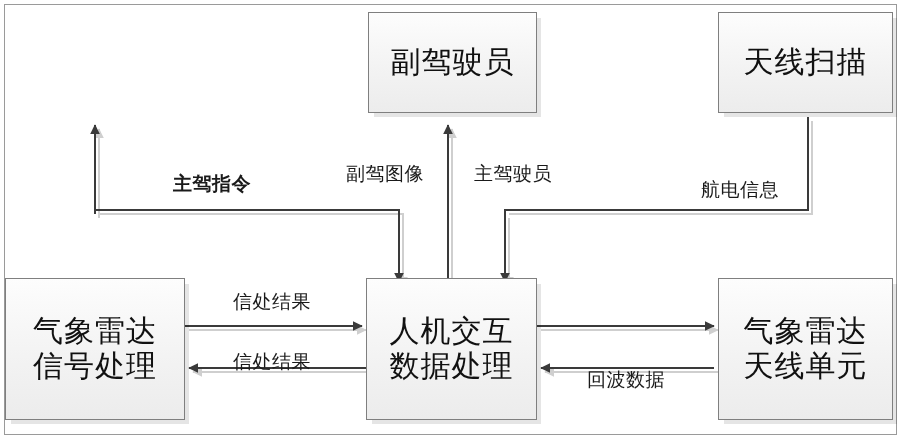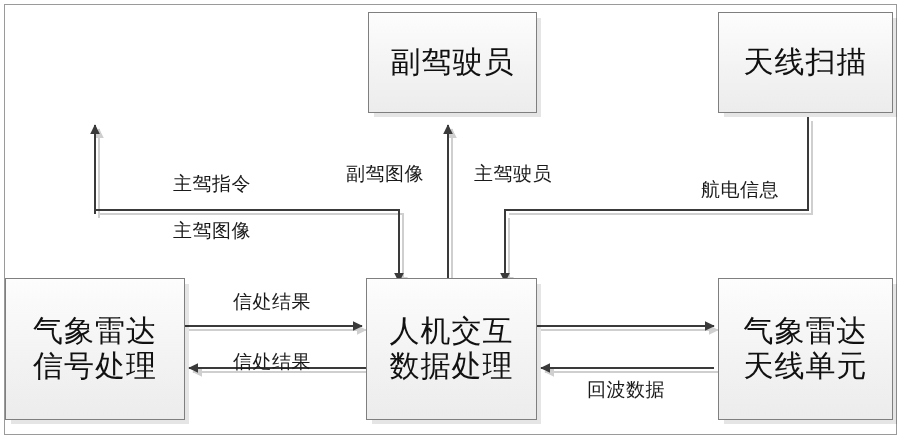--- a/index.html
+++ b/index.html
@@ -130,30 +130,29 @@
   <div class="node" style="left:366px;top:278px;width:171px;height:142px;align-items:center;">
     <span class="node-label">人机交互
 数据处理</span>
   </div>
 
   <div class="node" style="left:718px;top:278px;width:175px;height:142px;">
     <span class="node-label">气象雷达
 天线单元</span>
   </div>
 
-  <div class="wire-label" style="left:152px;top:172px;width:120px;">主驾指令</div>
+  <div class="wire-label" style="left:152px;top:172px;width:120px;font-weight:bold;">主驾指令</div>
 
-  <div class="wire-label" style="left:152px;top:219px;width:120px;">主驾图像</div>
 
   <div class="wire-label" style="left:330px;top:162px;width:110px;">副驾图像</div>
 
   <div class="wire-label" style="left:458px;top:162px;width:110px;">主驾驶员</div>
 
   <div class="wire-label" style="left:680px;top:178px;width:120px;">航电信息</div>
 
   <div class="wire-label" style="left:212px;top:290px;width:120px;">信处结果</div>
 
   <div class="wire-label" style="left:212px;top:350px;width:120px;">信处结果</div>
 
 
-  <div class="wire-label" style="left:566px;top:378px;width:120px;">回波数据</div>
+  <div class="wire-label" style="left:566px;top:368px;width:120px;">回波数据</div>
 
 </div>
 
 </body></html>

